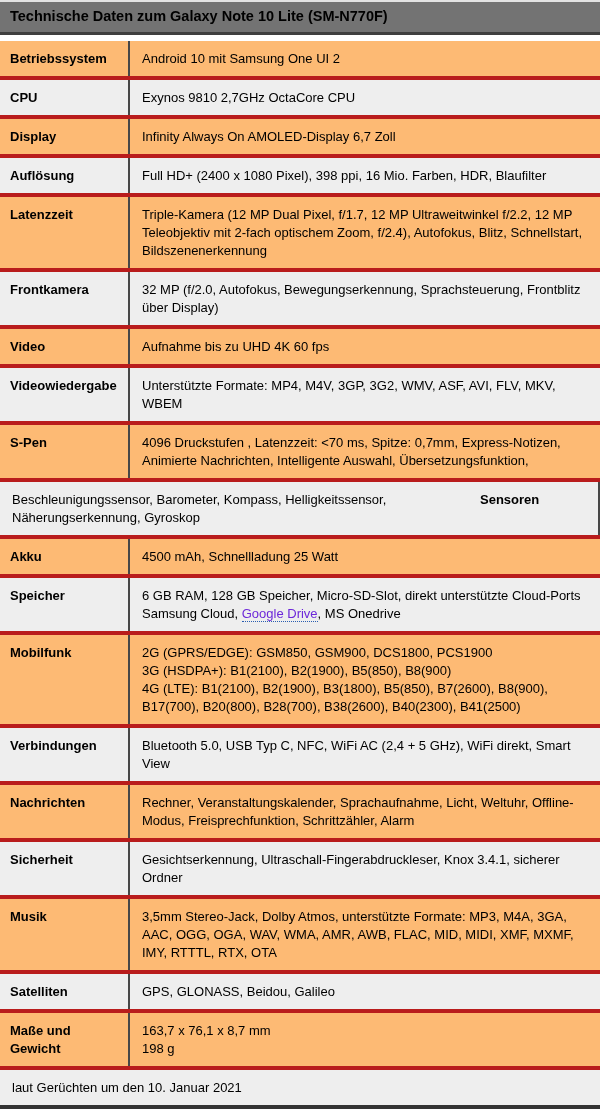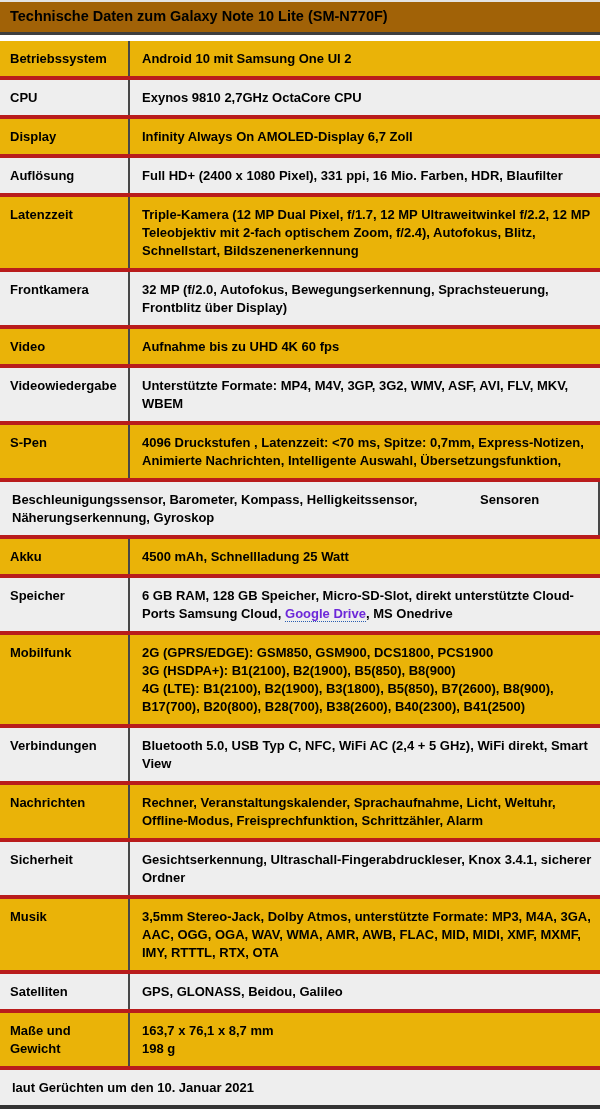--- a/index.html
+++ b/index.html
@@ -6,35 +6,35 @@
     margin: 0;
     padding: 0;
     background: #ffffff;
   }
   .page {
     width: 600px;
     font-family: "Liberation Sans", sans-serif;
     color: #000000;
   }
   .header {
-    background: #a16207;
+    background: #737373;
     border-top: 2px solid #e3e3e3;
     border-bottom: 3px solid #3f3f3f;
     padding: 6px 10px 7px 10px;
     font-size: 14.5px;
     line-height: 17px;
     font-weight: bold;
   }
   .spec-table {
     margin-top: 6px;
     border-bottom: 4px solid #333333;
   }
   .row {
     display: flex;
-    background: #eab308;
+    background: #fdba74;
   }
   .row:nth-child(even) {
     background: #eeeeee;
   }
   .row + .row {
     border-top: 4px solid #b91c1c;
   }
   .cell {
     font-size: 13px;
     line-height: 18px;
@@ -44,21 +44,20 @@
     min-width: 130px;
     box-sizing: border-box;
     padding: 9px 6px 8px 10px;
     font-weight: bold;
     border-right: 2px solid #474747;
   }
   .value {
     flex: 1;
     padding: 9px 5px 8px 12px;
     word-wrap: break-word;
-    font-weight: bold;
   }
   .link {
     color: #6d28d9;
     text-decoration: none;
     border-bottom: 1px dotted #2a5db0;
     cursor: pointer;
   }
 </style>
 </head>
 <body>
@@ -79,21 +78,21 @@
       <div class="cell value">Exynos 9810 2,7GHz OctaCore CPU</div>
     </div>
 
     <div class="row">
       <div class="cell label">Display</div>
       <div class="cell value">Infinity Always On AMOLED-Display 6,7 Zoll</div>
     </div>
 
     <div class="row">
       <div class="cell label">Auflösung</div>
-      <div class="cell value">Full HD+ (2400 x 1080 Pixel), 331 ppi, 16 Mio. Farben, HDR, Blaufilter</div>
+      <div class="cell value">Full HD+ (2400 x 1080 Pixel), 398 ppi, 16 Mio. Farben, HDR, Blaufilter</div>
     </div>
 
     <div class="row">
       <div class="cell label">Latenzzeit</div>
       <div class="cell value">Triple-Kamera (12 MP Dual Pixel, f/1.7, 12 MP Ultraweitwinkel f/2.2, 12 MP Teleobjektiv mit 2-fach optischem Zoom, f/2.4), Autofokus, Blitz, Schnellstart, Bildszenenerkennung</div>
     </div>
 
     <div class="row">
       <div class="cell label">Frontkamera</div>
       <div class="cell value">32 MP (f/2.0, Autofokus, Bewegungserkennung, Sprachsteuerung, Frontblitz über Display)</div>

